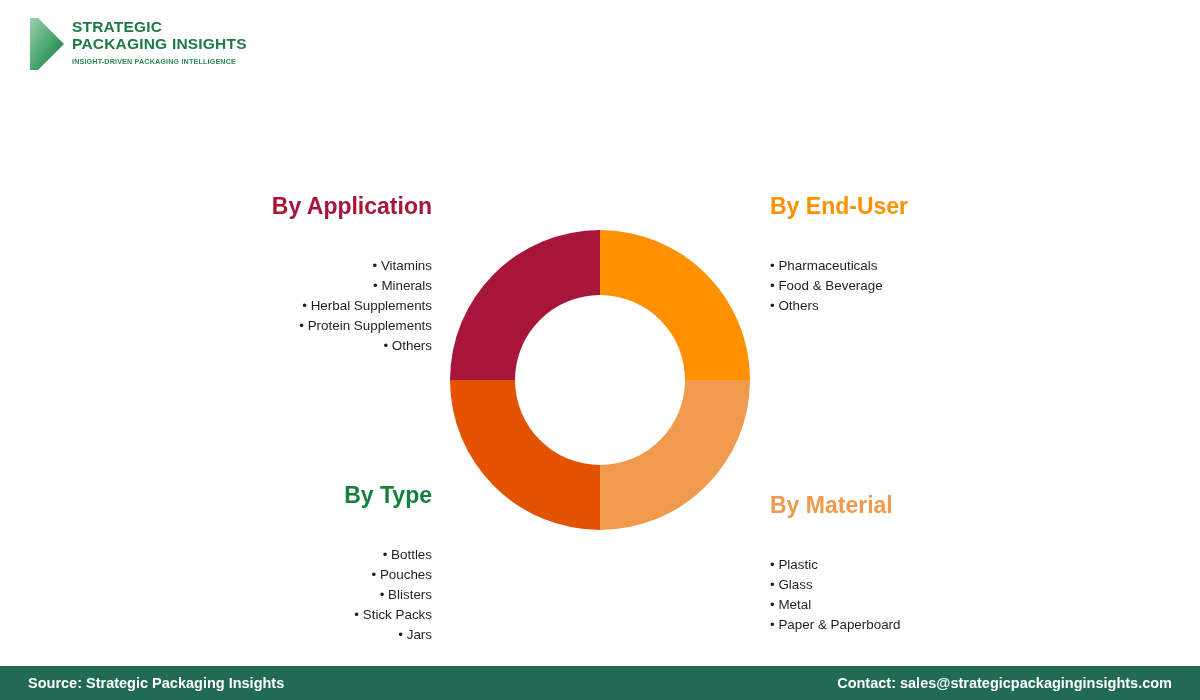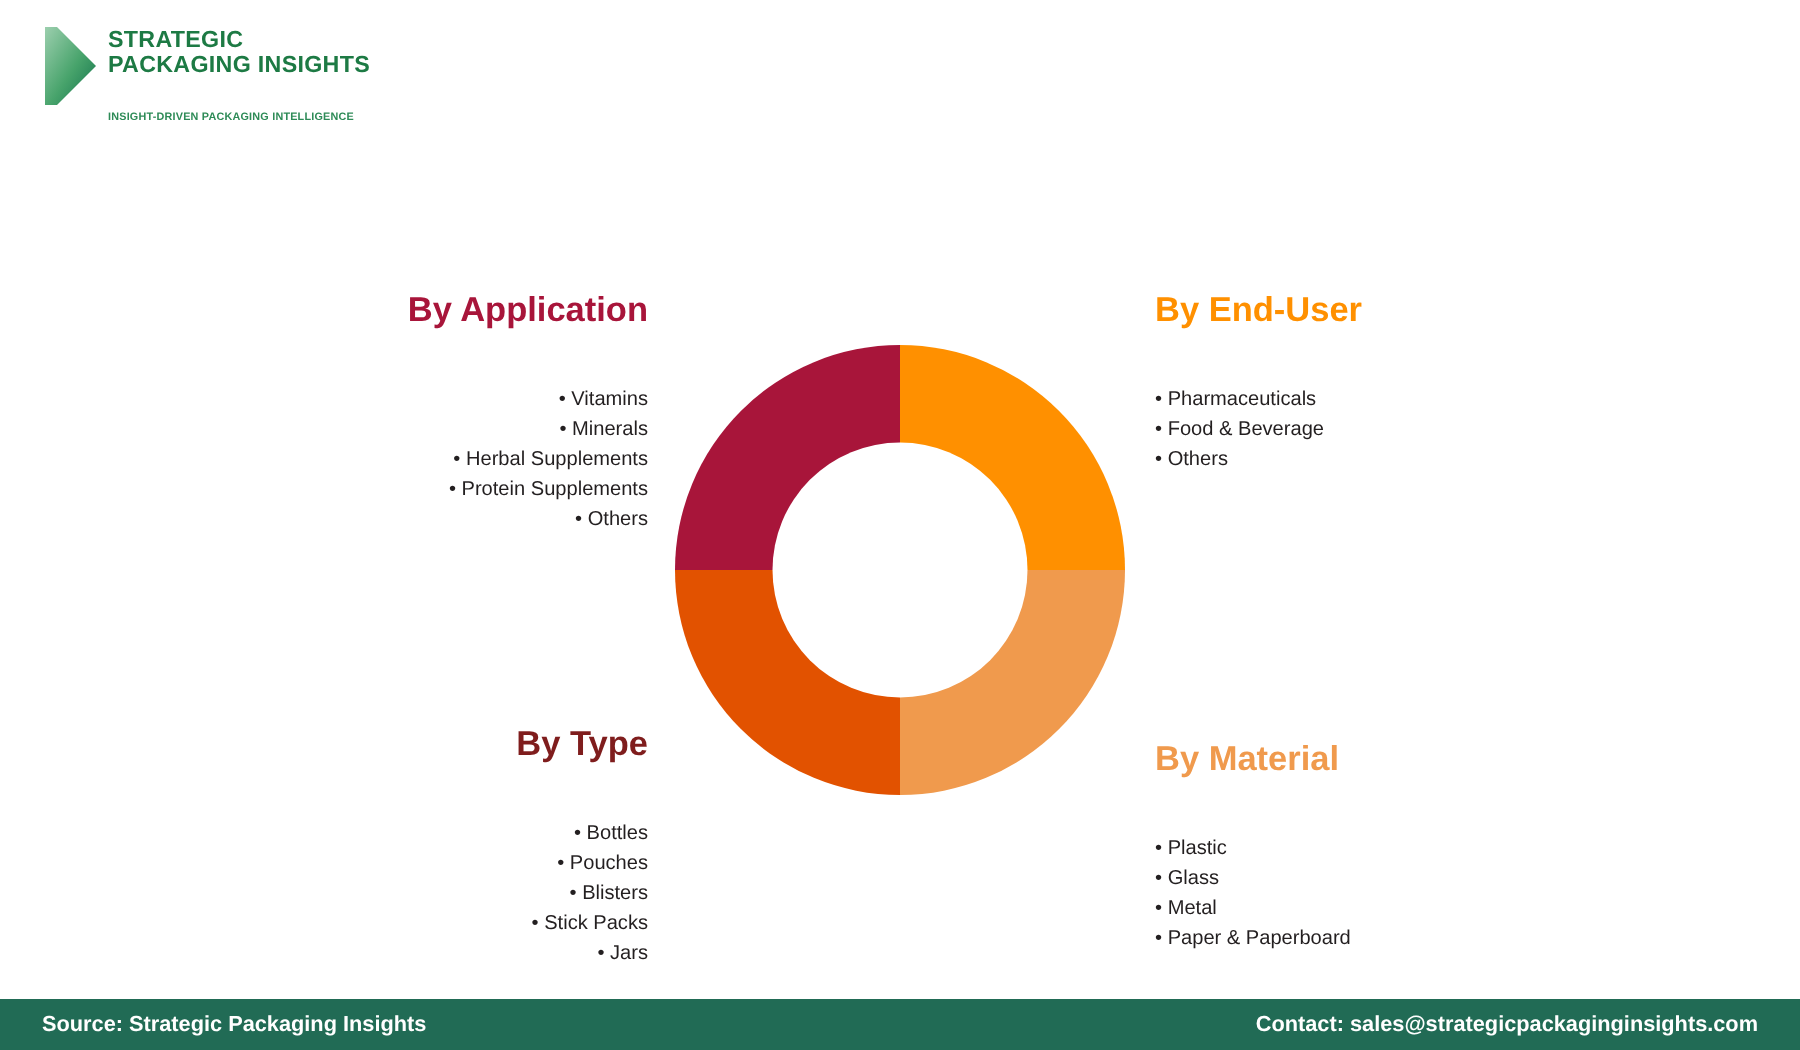--- a/index.html
+++ b/index.html
@@ -47,21 +47,21 @@
     color: #1d7a44;
     line-height: 17px;
     white-space: nowrap;
   }
   .logo-tagline {
     font-family: "Liberation Sans", sans-serif;
     font-size: 7.2px;
     font-weight: bold;
     letter-spacing: 0.15px;
     color: #2e8b57;
-    margin-top: 21px;
+    margin-top: 5px;
     white-space: nowrap;
   }
 
   
   .title {
     position: absolute;
     left: 0;
     top: 21px;
     width: 1200px;
     text-align: center;
@@ -178,21 +178,21 @@
   <div class="group right g-enduser">
     <h3 style="color:#FF9000;">By End-User</h3>
     <ul>
       <li><span class="bullet">•</span> <span>Pharmaceuticals</span></li>
       <li><span class="bullet">•</span> <span>Food &amp; Beverage</span></li>
       <li><span class="bullet">•</span> <span>Others</span></li>
     </ul>
   </div>
 
   <div class="group left g-type">
-    <h3 style="color:#7f1d1d;">By Type</h3>
+    <h3 style="color:#15803d;">By Type</h3>
     <ul>
       <li><span class="bullet">•</span> <span>Bottles</span></li>
       <li><span class="bullet">•</span> <span>Pouches</span></li>
       <li><span class="bullet">•</span> <span>Blisters</span></li>
       <li><span class="bullet">•</span> <span>Stick Packs</span></li>
       <li><span class="bullet">•</span> <span>Jars</span></li>
     </ul>
   </div>
 
   <div class="group right g-material">

